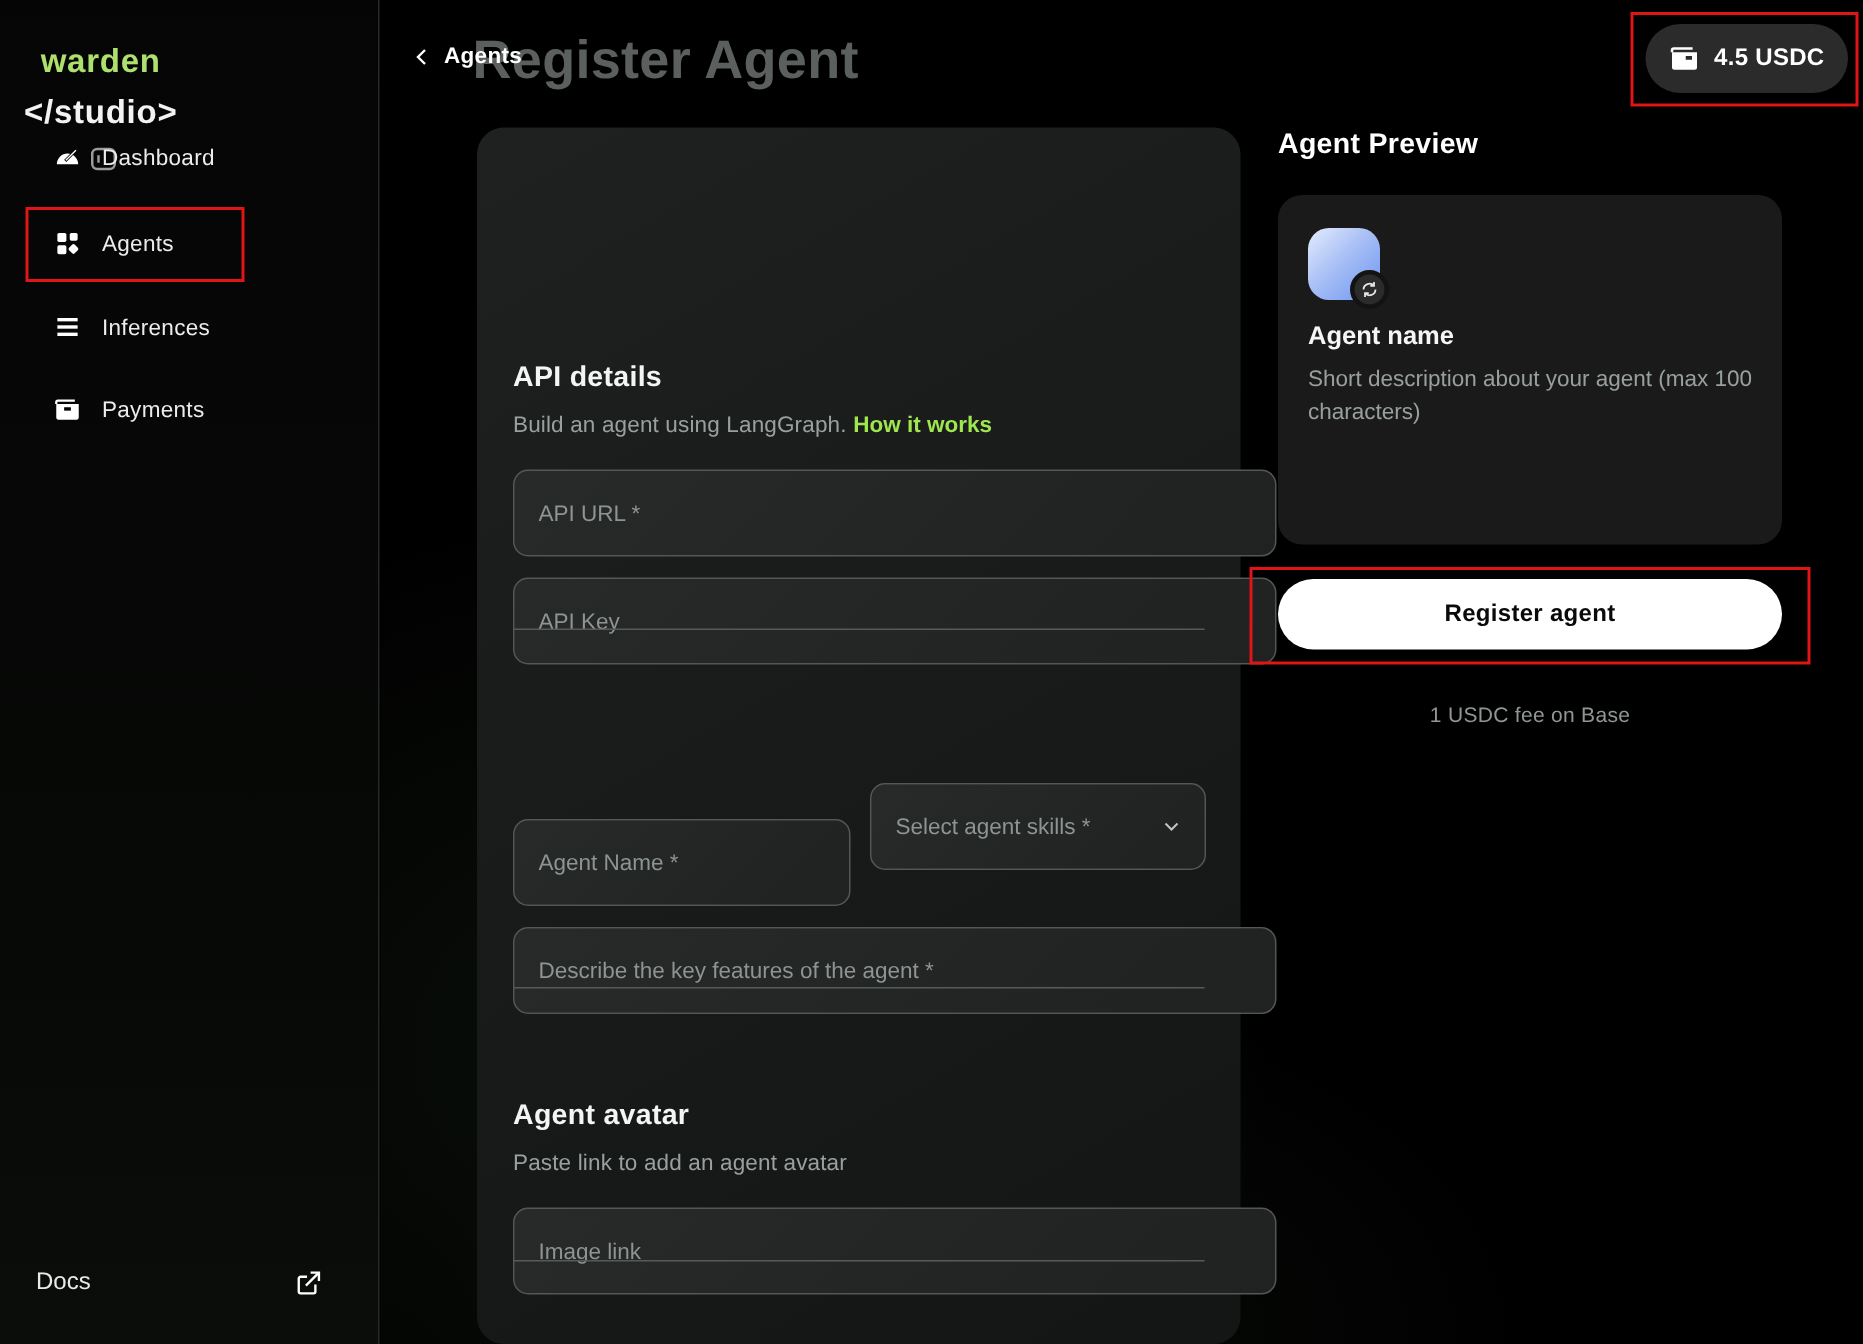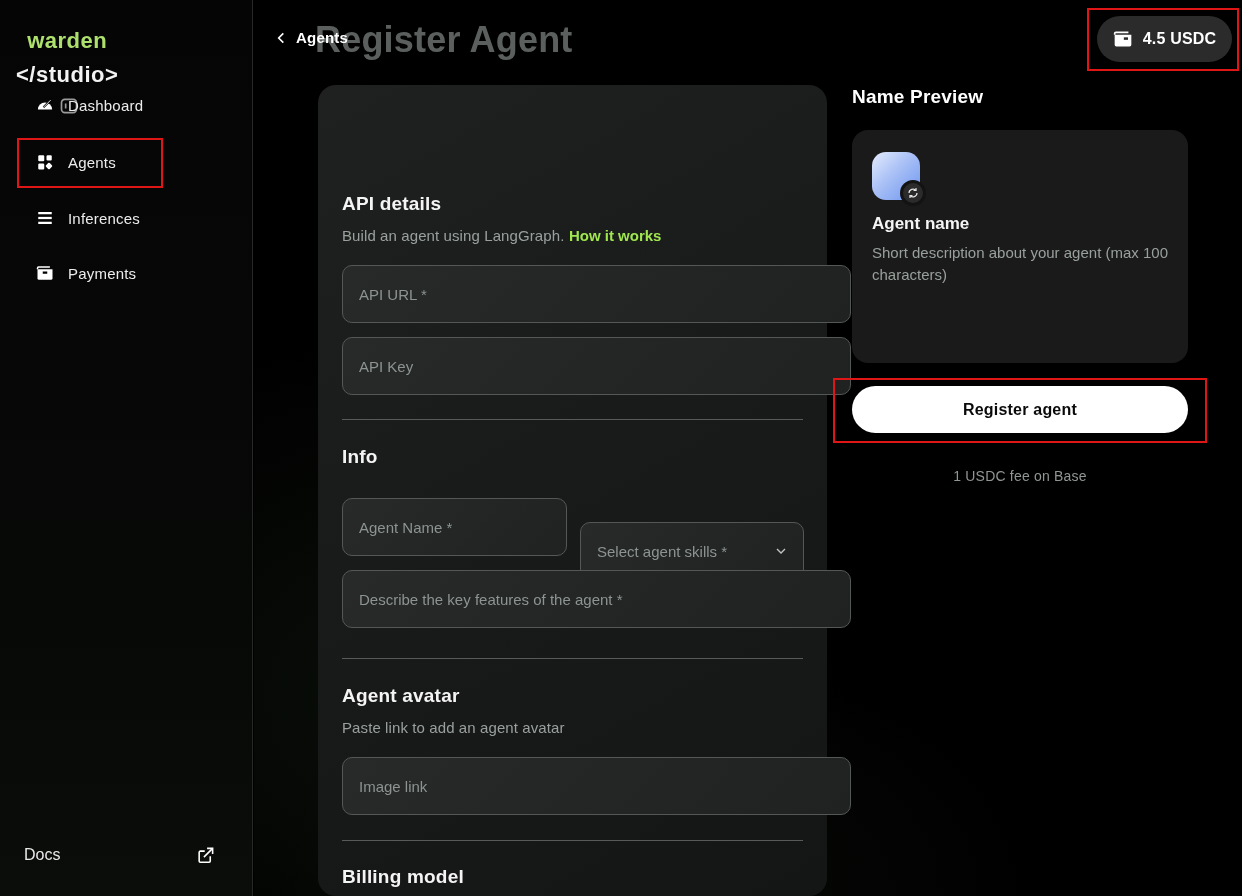--- a/index.html
+++ b/index.html
@@ -41,21 +41,21 @@
   .annot.register { left:579px; top:378px; width:374px; height:65px; }
 
   .wallet-pill { position:absolute; left:843px; top:16px; width:135px; height:46px;
     background:#2a2b2a; border-radius:23px; display:flex; align-items:center;
     justify-content:center; gap:10px; cursor:pointer; }
   .wallet-pill .lbl { font-size:16px; font-weight:bold; color:#fff; letter-spacing:.2px; }
 
   
   .form-card { position:absolute; left:64px; top:85px; width:509px; height:811px;
     border-radius:18px; background:linear-gradient(150deg,#1e211f 0%, #191b1a 45%, #141615 100%); }
-  .fc { position:absolute; left:24px; width:461px; }
+  .fc { position:absolute; left:24px; width:461px;margin-top:48px; }
   .sec-title { font-size:19px; font-weight:bold; color:#f4f4f4; letter-spacing:.2px; }
   .sec-sub { font-size:15px; color:#9aa19d; letter-spacing:.1px; }
   .green-link { font-size:15px; font-weight:bold; color:#9fe64f; cursor:pointer; }
   .field { height:58px; border-radius:10px; border:1px solid #53575 5;
     border:1px solid #535755; background:linear-gradient(135deg,#272a28, #1f2220);
     width:100%; padding:0 16px; font-size:15px; color:#e8e8e8;
     font-family:"Liberation Sans", sans-serif; outline:none; }
   .field::placeholder { color:#8d9491; opacity:1; }
   .divider { position:absolute; left:24px; width:461px; height:1px; background:#565a58; }
   .select-field { display:flex; align-items:center; justify-content:space-between;
@@ -188,21 +188,20 @@
       <h2 class="fc sec-title" style="top:108px;">API details</h2>
       <div class="fc" style="top:142px;">
         <span class="sec-sub">Build an agent using LangGraph.</span>
         <span class="green-link">How it works</span>
       </div>
       <input class="fc field" style="top: 180px;" placeholder="API URL *">
       <input class="fc field" style="top: 252px;" placeholder="API Key">
 
       <div class="divider" style="top:334px;"></div>
 
-      <h2 class="fc sec-title" style="top:361px;">Info</h2>
       <input class="fc field" style="top: 413px; width: 225px;" placeholder="Agent Name *">
       <div class="field select-field" style="position:absolute; left:262px; top:413px; width:224px;">
         <span class="ph">Select agent skills *</span>
         <span>
           <svg width="16" height="16" viewBox="0 0 24 24" fill="none" stroke="#bfc5c2" stroke-width="2">
             <polyline points="6 9 12 15 18 9"></polyline>
           </svg>
         </span>
       </div>
       <input class="fc field" style="top: 485px;" placeholder="Describe the key features of the agent *">
@@ -212,21 +211,21 @@
       <h2 class="fc sec-title" style="top:600px;">Agent avatar</h2>
       <div class="fc sec-sub" style="top:634px;">Paste link to add an agent avatar</div>
       <input class="fc field" style="top: 672px;" placeholder="Image link">
 
       <div class="divider" style="top:755px;"></div>
 
       <h2 class="fc sec-title" style="top:781px;">Billing model</h2>
 
     </section>
 
-    <h2 class="preview-title">Name Preview</h2>
+    <h2 class="preview-title">Agent Preview</h2>
     <div class="preview-card">
       <div class="avatar"></div>
       <div class="avatar-badge">
         <svg width="12" height="12" viewBox="0 0 24 24" fill="none" stroke="#e6e6e6" stroke-width="2.4">
           <path d="M4 12a8 8 0 0 1 14-5"></path>
             <polyline points="18 2 18 7 13 7"></polyline>
           <path d="M20 12a8 8 0 0 1-14 5"></path>
             <polyline points="6 22 6 17 11 17"></polyline>
         </svg>
       </div>

